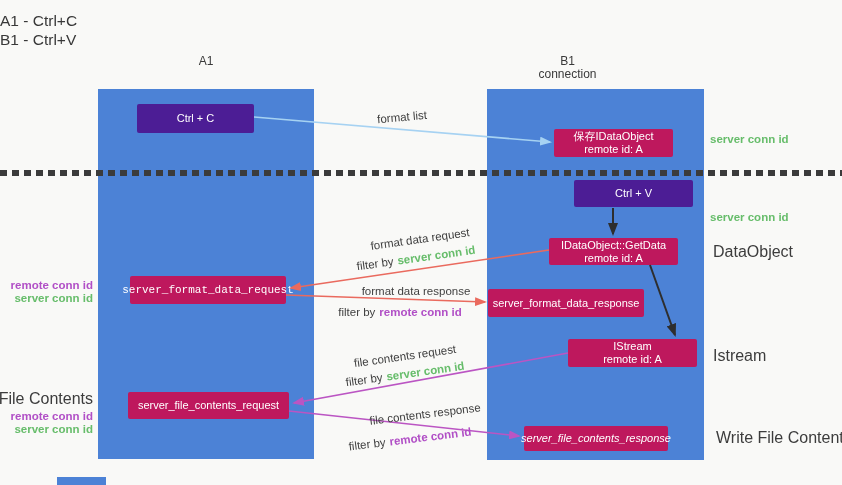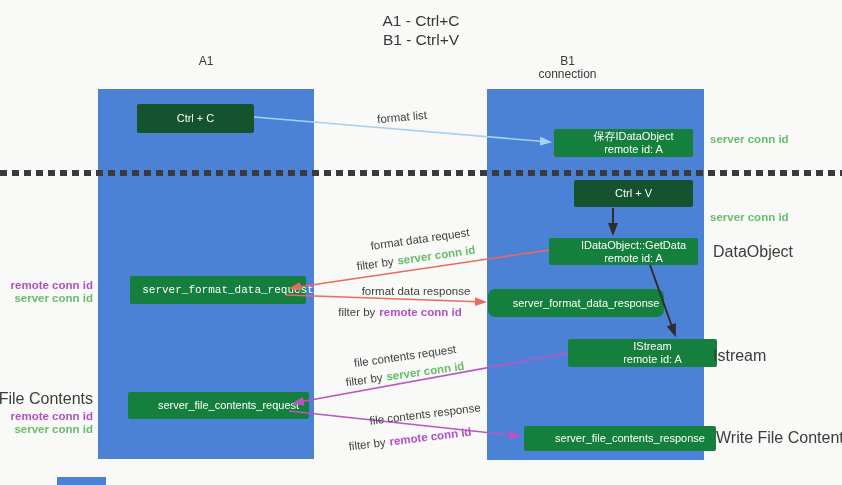--- a/index.html
+++ b/index.html
@@ -5,36 +5,36 @@
   html,body{margin:0;padding:0;}
   body{
     width:842px;height:485px;position:relative;overflow:hidden;
     background:#f9f9f7;
     font-family:"Liberation Sans", sans-serif;
     color:#3c3c3c;
   }
   .abs{position:absolute;}
   
   .title{
-    left:0;top:11px;width:842px;text-align:center;
+    left:0;top:11px;width:842px;
     font-size:15.5px;line-height:19px;color:#383838;
   }
   
   .col{background:#4c82d6;}
   .col-hdr{
     text-align:center;font-size:12px;line-height:13px;color:#3a3a3a;
   }
   
   .box{
     display:flex;align-items:center;justify-content:center;
     color:#fff;font-size:11px;line-height:13px;text-align:center;
     border-radius:2px;white-space:nowrap;
   }
-  .green{background:#14532d;align-items:center;}
-  .orange{background:#15803d;padding-left:20px;}
+  .green{background:#4c1d95;align-items:center;}
+  .orange{background:#be185d;}
   
   .flow-label{
     white-space:nowrap;font-size:11.5px;color:#3f3f3f;
     transform:translate(-50%,-50%) rotate(var(--r,0deg));
   }
   .flow-label .pfx{padding-right:4px;}
   .key-green{color:#67bd6b;font-weight:bold;}
   .key-purple{color:#b14fc6;font-weight:bold;}
   
   .side{font-size:16px;line-height:13px;color:#3c3c3c;white-space:nowrap;}
@@ -80,30 +80,30 @@
 </div>
 <div class="abs box green" style="left:554px;top:180px;width:119px;height:27px;margin-left:20px;">
   <span>Ctrl + V</span>
 </div>
 <div class="abs box orange" style="left:549px;top:238px;width:129px;height:27px;">
   <div>
     <div>IDataObject::GetData</div>
     <div>remote id: A</div>
   </div>
 </div>
-<div class="abs box orange" style="left:488px;top:289px;width:156px;height:28px;border-radius:7px;">
+<div class="abs box orange" style="left:488px;top:289px;width:156px;height:28px;">
   <span>server_format_data_response</span>
 </div>
 <div class="abs box orange" style="left:568px;top:339px;width:129px;height:28px;">
   <div>
     <div>IStream</div>
     <div>remote id: A</div>
   </div>
 </div>
-<div class="abs box orange" style="left:524px;top:426px;width:172px;height:25px;">
+<div class="abs box orange" style="left:524px;top:426px;width:144px;height:25px;font-style:italic;">
   <span>server_file_contents_response</span>
 </div>
 
 <svg class="abs" style="left:0;top:0;" width="842" height="485" viewBox="0 0 842 485">
   <defs>
     <marker id="m-blue" markerUnits="userSpaceOnUse" markerWidth="12" markerHeight="9" refX="10" refY="4.5" orient="auto">
         <path d="M0,0 L12,4.5 L0,9 Z" fill="#a6d2f2"></path>
       </marker>
     <marker id="m-red" markerUnits="userSpaceOnUse" markerWidth="12" markerHeight="9" refX="10" refY="4.5" orient="auto">
         <path d="M0,0 L12,4.5 L0,9 Z" fill="#ea6a5e"></path>

